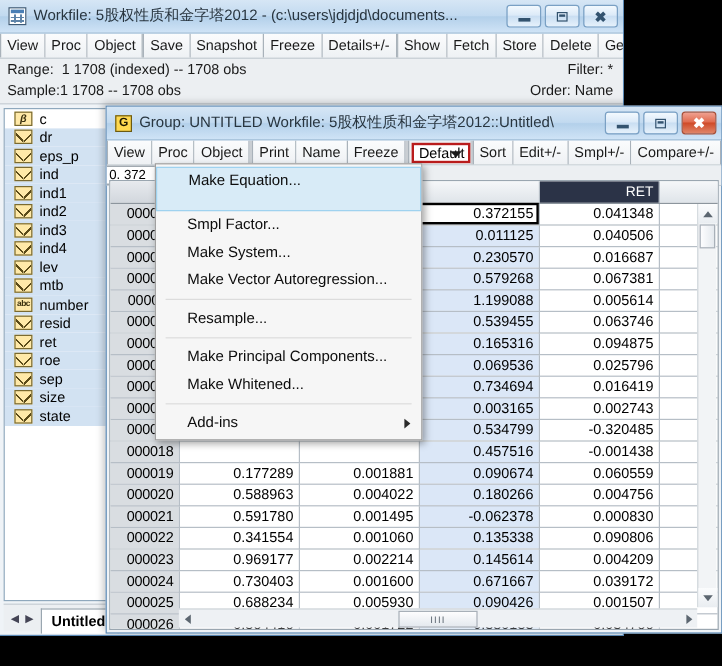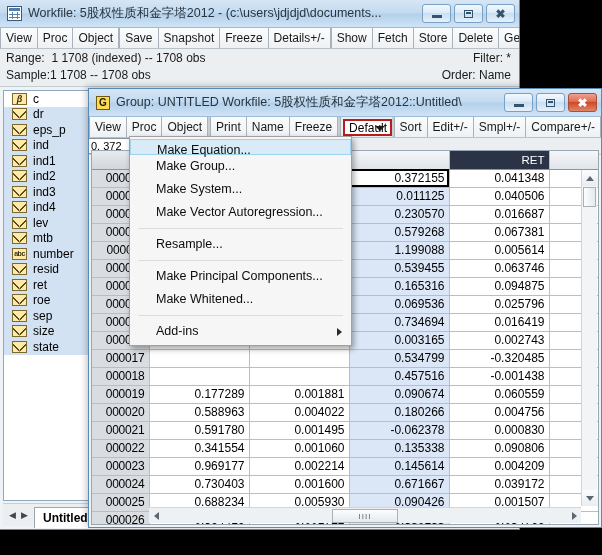--- a/index.html
+++ b/index.html
@@ -260,21 +260,21 @@
     box-shadow: 2px 3px 6px rgba(0,0,0,0.35);
     padding: 2px 0;
     z-index: 50;
   }
   .menu-item {
     height: 23px; line-height: 23px;
     padding: 0 10px 0 26px;
     font-size: 12.5px; color: #0c0c0c;
     white-space: nowrap; position: relative;
   }
-  .menu-item.hover { background: #d8ebf7; border: 1px solid #9fd2ef; height: 16px; line-height: 21px; }
+  .menu-item.hover { background: #d8ebf7; border: 1px solid #9fd2ef; height: 37px; line-height: 21px; }
   .menu-sep { height: 1px; background: #dcdcdc; margin: 4px 8px 4px 8px; }
   .submenu-arrow {
     position: absolute; right: 9px; top: 50%; margin-top: -4px;
     width: 0; height: 0;
     border-top: 4px solid transparent; border-bottom: 4px solid transparent;
     border-left: 5px solid #2a2a2a;
   }
 </style>
 </head>
 <body>
@@ -666,21 +666,21 @@
         <div id="hthumb">IIII</div>
         <div class="hs-arrow" style="margin-left:auto">
             <span class="tri-right"></span>
           </div>
       </div>
     </div>
   </div>
 
   <div id="proc-menu">
       <div class="menu-item hover"><span>Make Equation...</span></div>
-      <div class="menu-item"><span>Make Group...</span></div>
+      <div class="menu-item"><span>Smpl Factor...</span></div>
       <div class="menu-item"><span>Make System...</span></div>
       <div class="menu-item"><span>Make Vector Autoregression...</span></div>
       <div class="menu-sep"></div>
       <div class="menu-item"><span>Resample...</span></div>
       <div class="menu-sep"></div>
       <div class="menu-item"><span>Make Principal Components...</span></div>
       <div class="menu-item"><span>Make Whitened...</span></div>
       <div class="menu-sep"></div>
       <div class="menu-item"><span>Add-ins</span><span class="submenu-arrow"></span></div>
     </div>

